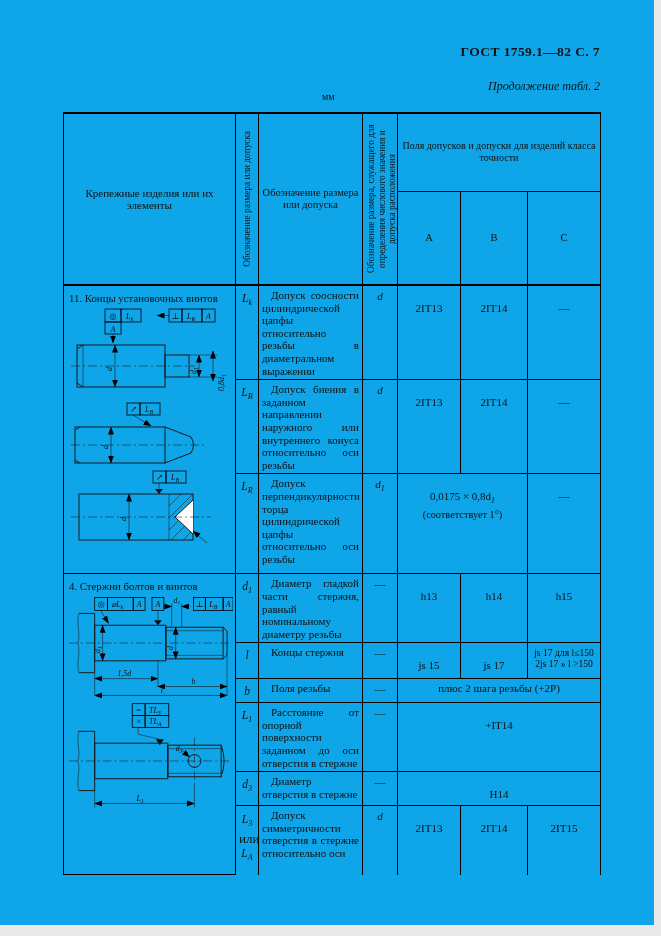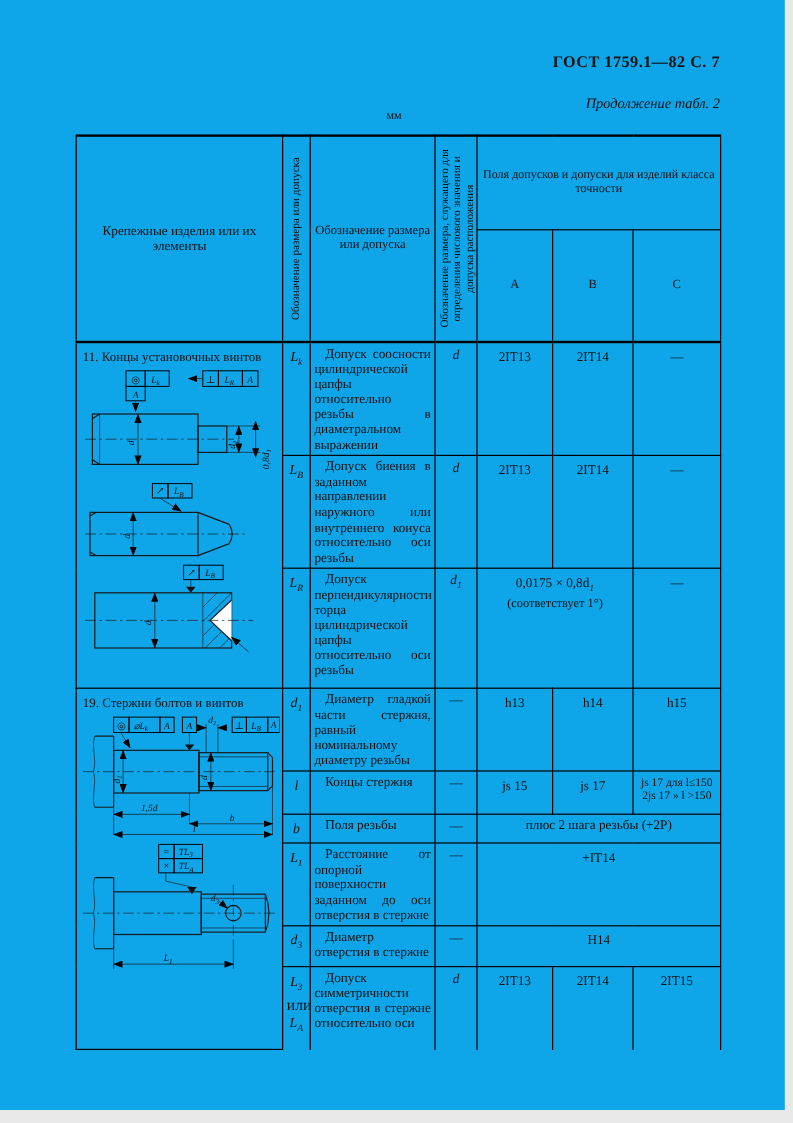--- a/index.html
+++ b/index.html
@@ -17,21 +17,21 @@
   td,th{border:1px solid #000;padding:2px 3px;vertical-align:top;font-weight:normal;overflow:hidden;}
   thead th{vertical-align:middle;text-align:center;font-size:10.5px;line-height:12.5px;}
   tr.hdr2 th{border-bottom:2.5px solid #000;}
   th.spanv{border-bottom:2.5px solid #000;}
   .vt{writing-mode:vertical-rl;transform:rotate(180deg);margin:0 auto;font-size:9.3px;line-height:10.5px;max-height:164px;}
   .nm{font-size:11px;line-height:12.6px;text-align:justify;text-indent:9px;padding:3px 3px 2px 3px;}
   .ds{text-align:center;font-size:11.5px;padding-top:6px;line-height:13px;}
   .ds i, .rf i, .nm i{font-family:inherit;}
   sub{font-size:8px;}
   .rf{text-align:center;font-size:11px;font-style:italic;padding-top:4px;}
-  .vl{text-align:center;font-size:11px;padding-top:6px;line-height:13px;}
+  .vl{text-align:center;font-size:11px;padding-top:16px;line-height:13px;}
   .vl-sm{font-size:9.6px;line-height:11px;padding-top:4px;}
   .item{padding:4px 2px 18px 4px;}
   .item-title{font-size:10.8px;margin:2px 0 3px 1px;white-space:nowrap;}
   tr.last td{border-bottom:none;}
   svg{display:block;margin:2px auto 0 auto;}
   svg text{font-family:"Liberation Serif","DejaVu Serif",serif;fill:#111;}
   .lbl{font-size:8px;font-style:italic;}
   .sym{font-size:8.5px;}
   .frm{fill:none;stroke:#000;stroke-width:.8;}
   .ln{fill:none;stroke:#1a1a1a;stroke-width:1;}
@@ -193,21 +193,21 @@
         <td class="rf"><i><span>d</span><sub>1</sub></i></td>
         <td class="vl" colspan="2">
           <span>0,0175 × 0,8d</span><i><sub>1</sub></i><br>
           <span style="font-size:10.3px">(соответствует 1°)</span>
         </td>
         <td class="vl">—</td>
       </tr>
 
       <tr style="height:57px">
         <td rowspan="6" class="item">
-          <div class="item-title">19. Стержни болтов и винтов</div>
+          <div class="item-title">4. Стержни болтов и винтов</div>
 
           <svg width="164" height="104" viewBox="0 0 166 104">
             <defs>
                 <marker id="arD" markerUnits="userSpaceOnUse" markerWidth="8" markerHeight="6" refX="7.5" refY="3" orient="auto-start-reverse">
                   <path d="M0,0L8,3L0,6Z"></path>
                 </marker>
               </defs>
             <rect class="frm" x="26" y="2" width="13" height="13"></rect>
               <rect class="frm" x="39" y="2" width="26" height="13"></rect>
               <rect class="frm" x="65" y="2" width="12" height="13"></rect>

